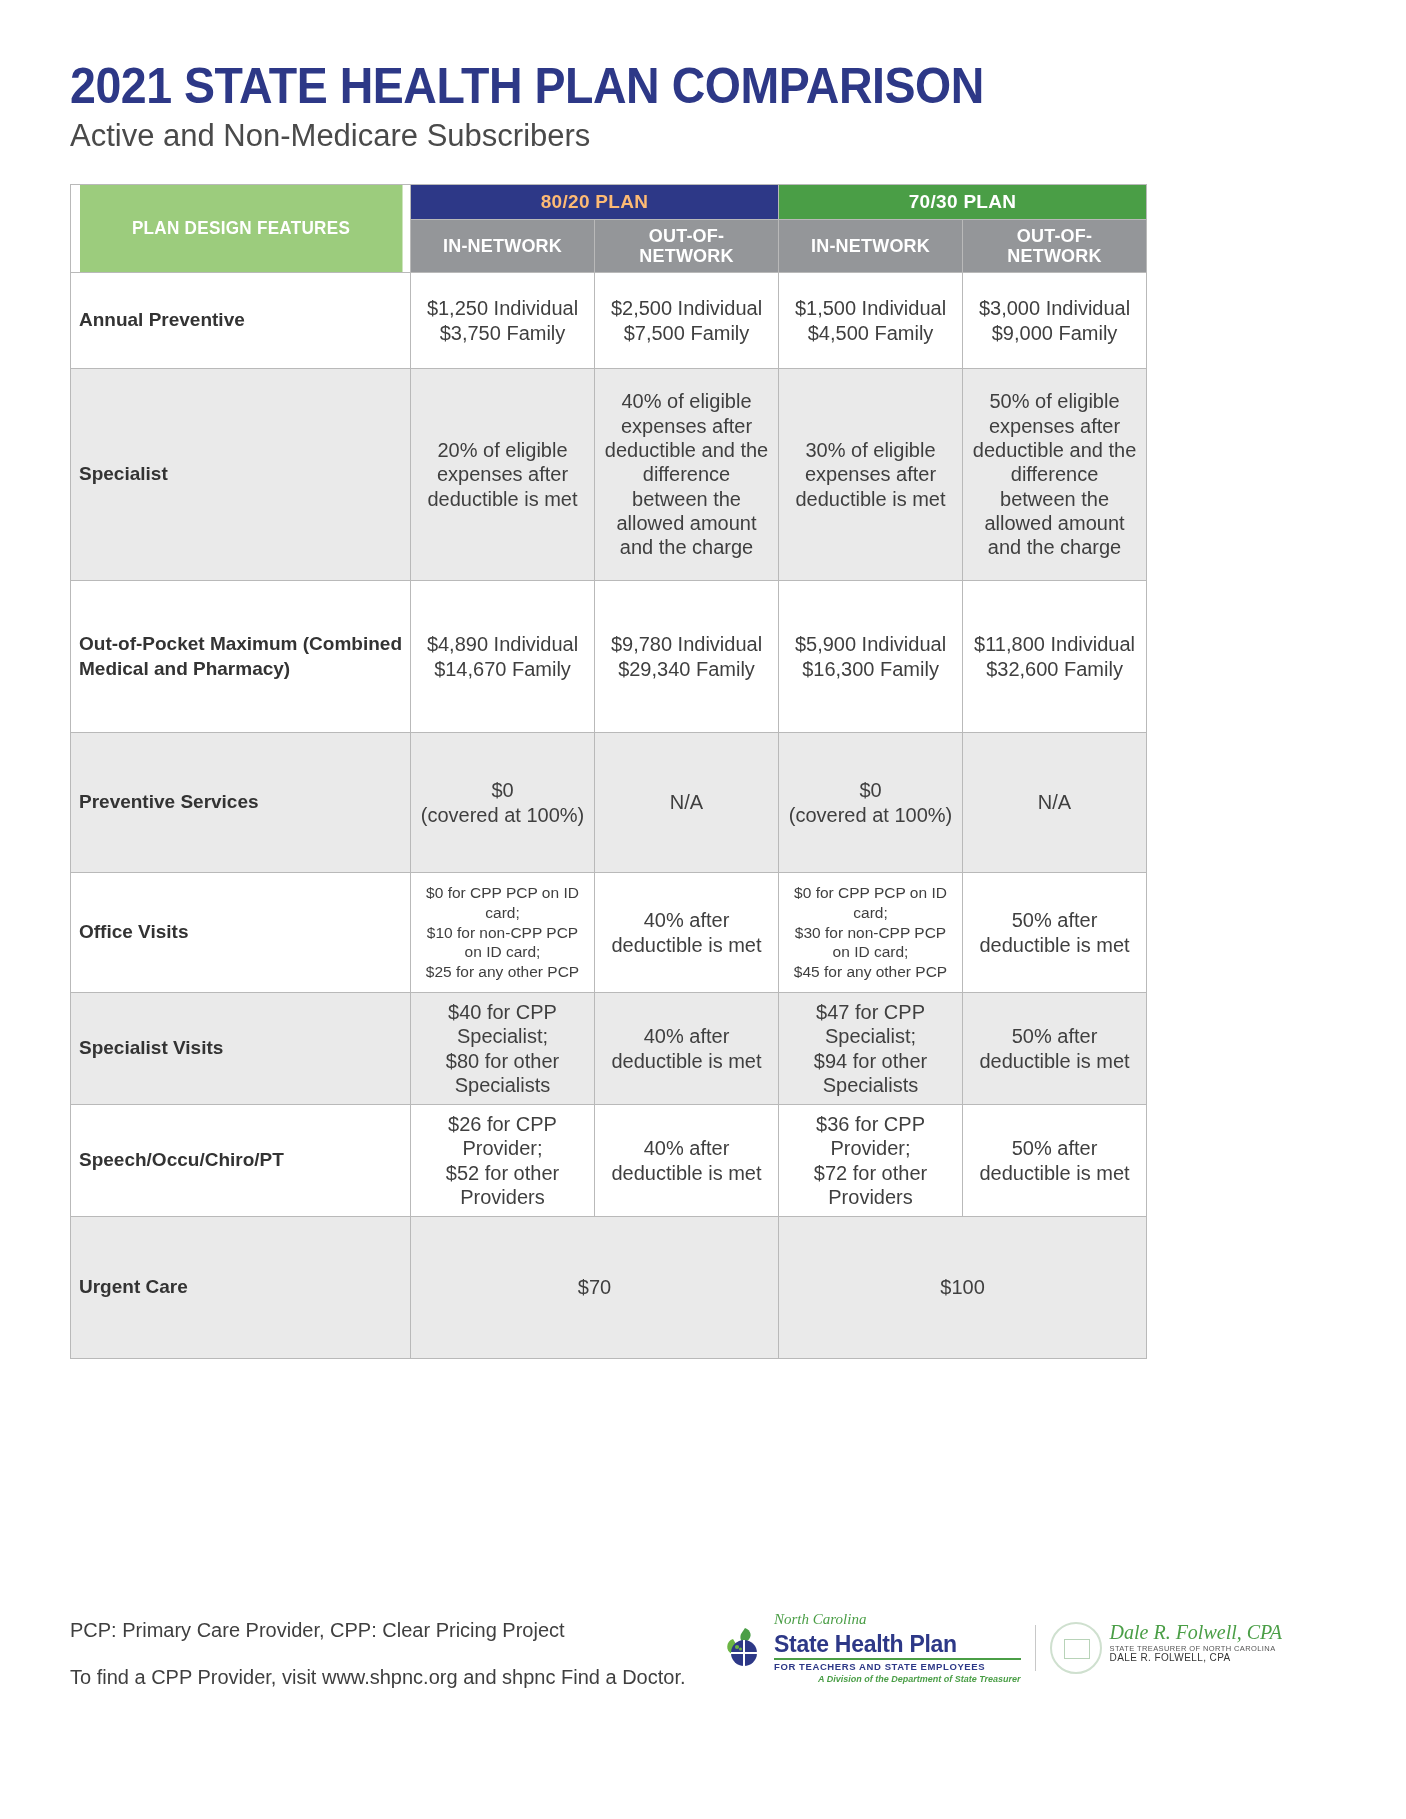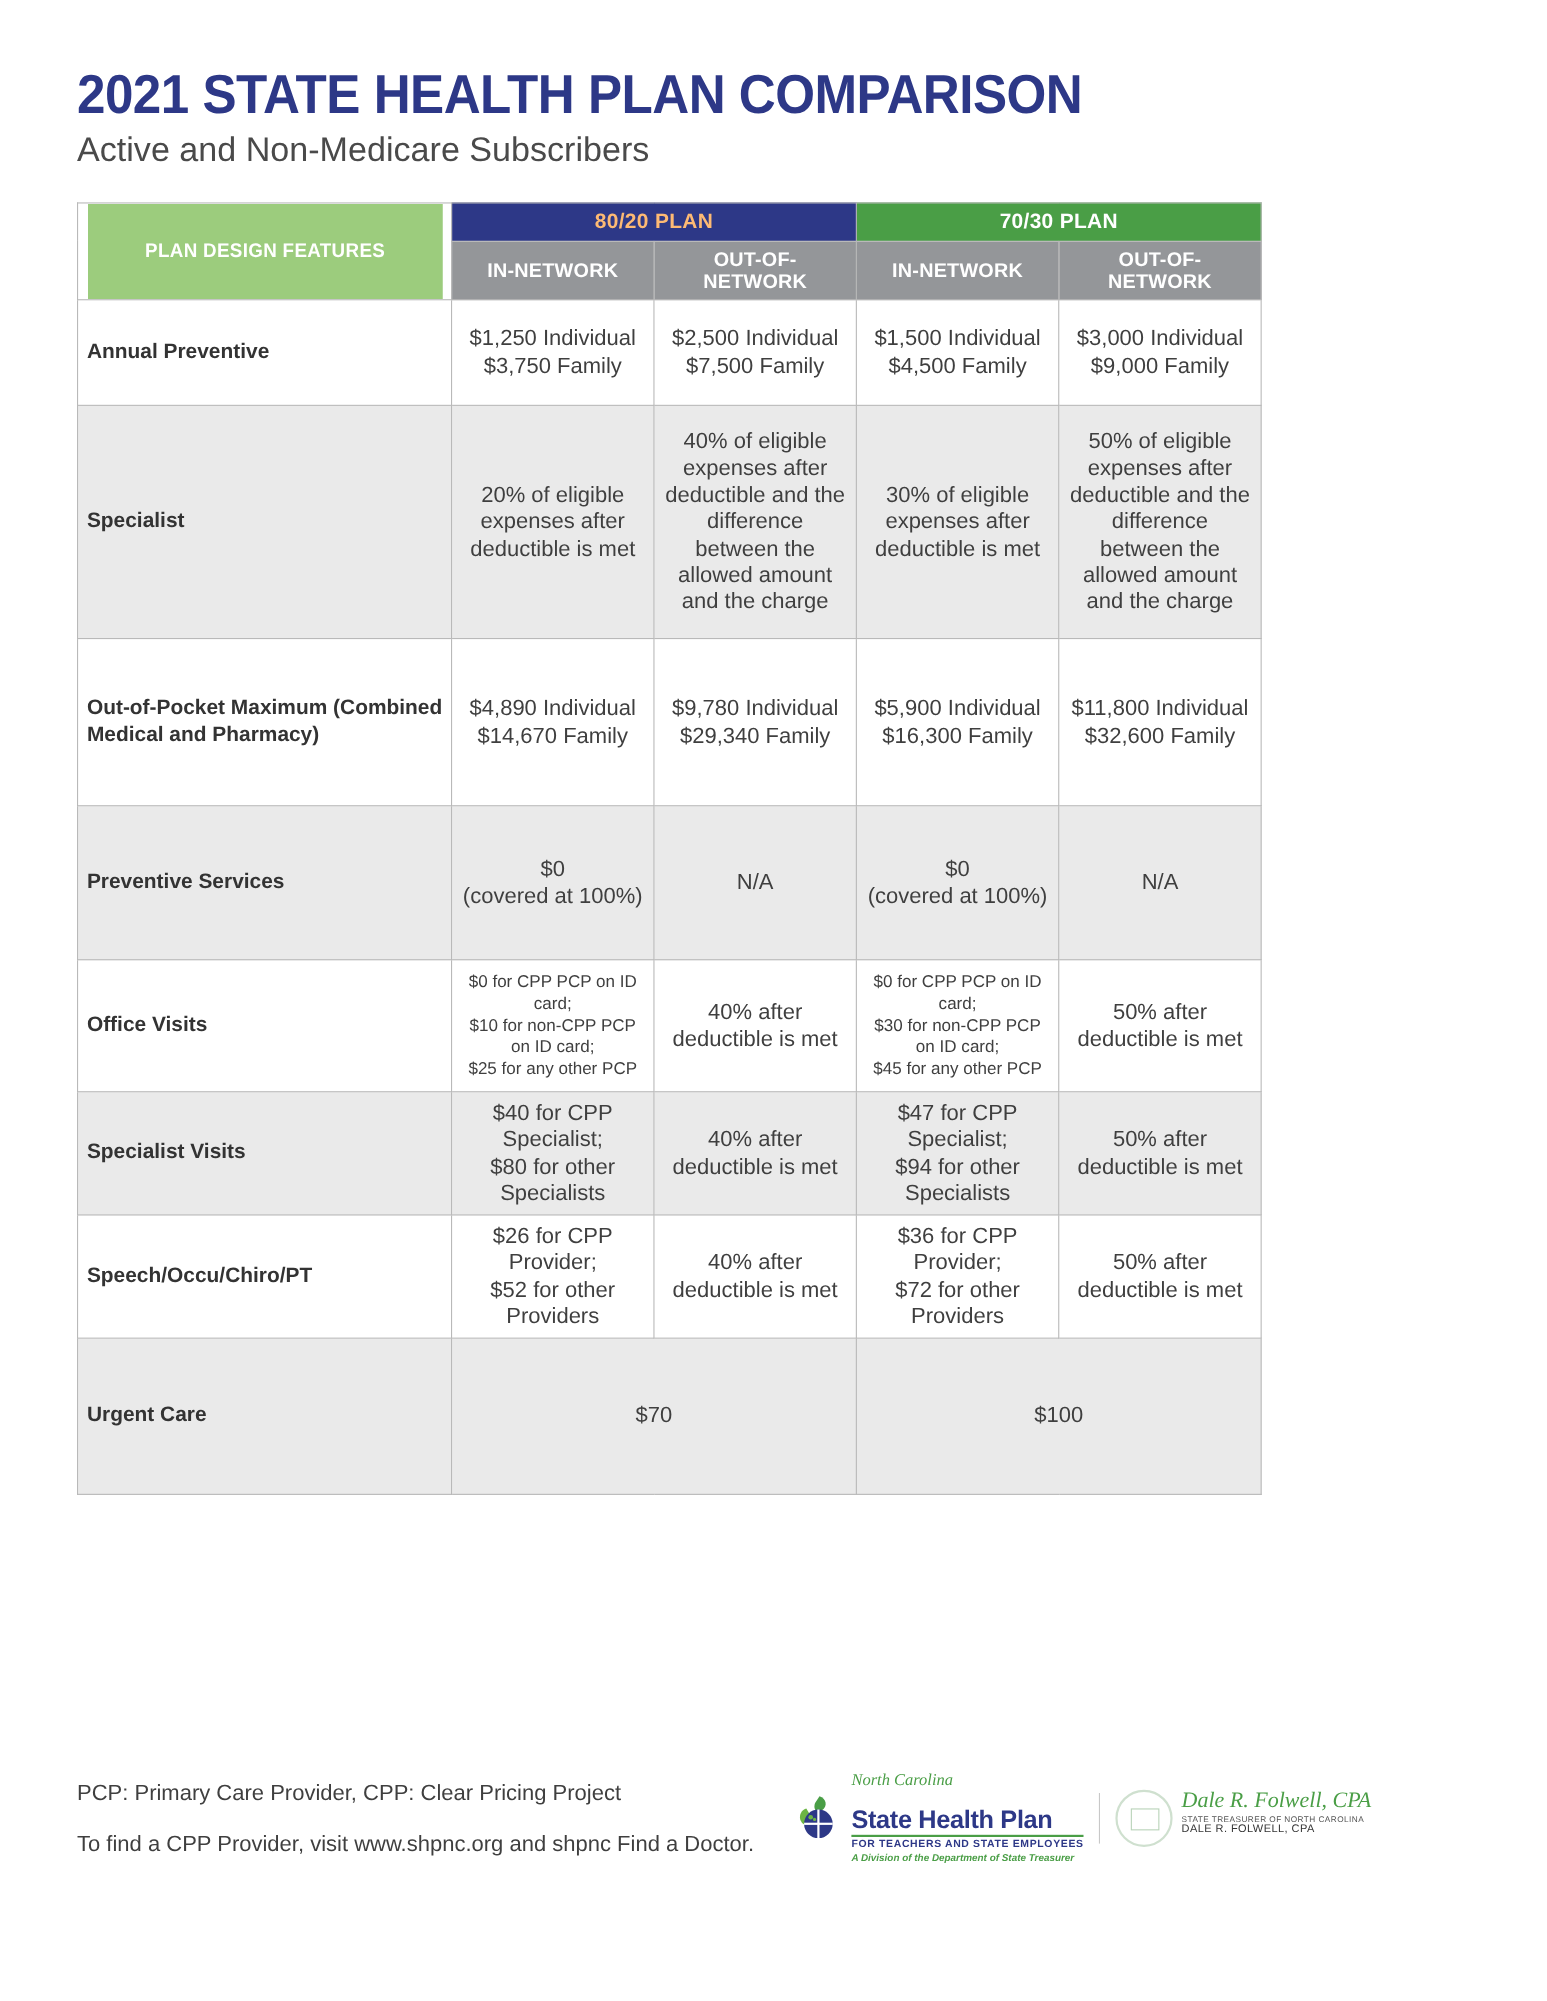--- a/index.html
+++ b/index.html
@@ -154,21 +154,21 @@
     gap: 8px;
   }
   .shp-mark { width: 46px; height: 46px; position: relative; }
   .shp-words { line-height: 1; }
   .shp-nc {
     font-family: "Liberation Serif", serif;
     font-style: italic;
     font-size: 15px;
     color: #4a9e46;
     display: block;
-    margin-bottom: 16px;
+    margin-bottom: 6px;
   }
   .shp-name {
     font-size: 23px;
     font-weight: bold;
     color: #2d3887;
     display: block;
     letter-spacing: -0.3px;
     line-height: 1;
   }
   .shp-rule {
@@ -183,20 +183,21 @@
     display: block;
     font-weight: bold;
   }
   .shp-div {
     font-size: 9px;
     font-style: italic;
     color: #4a9e46;
     display: block;
     margin-top: 3px;
     font-weight: bold;
+    margin-left: 44px;
   }
   .logo-sep {
     width: 1px;
     height: 46px;
     background: #c8c8c8;
   }
   .treasurer {
     display: flex;
     gap: 8px;
   }

